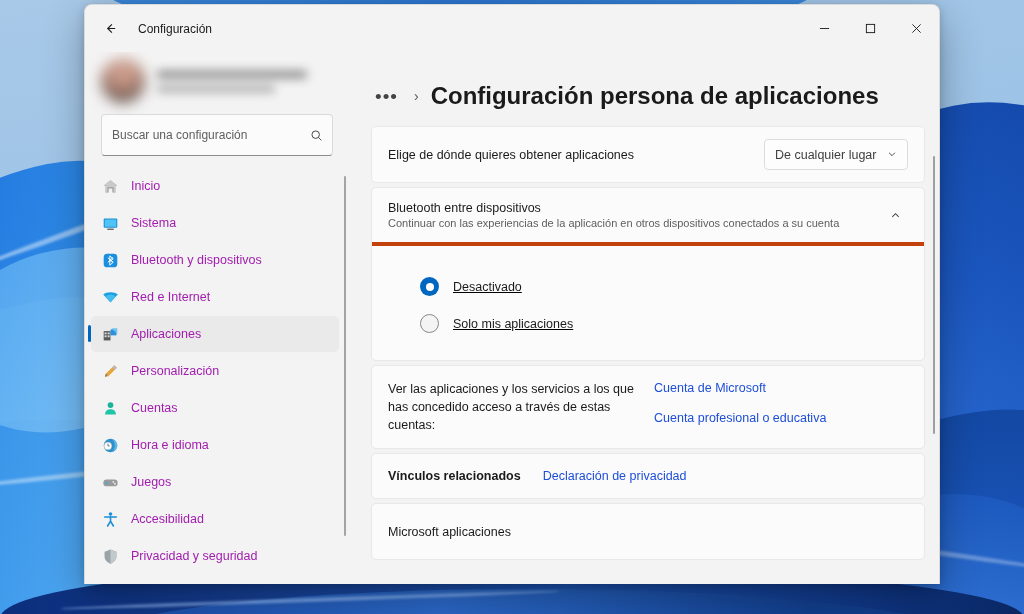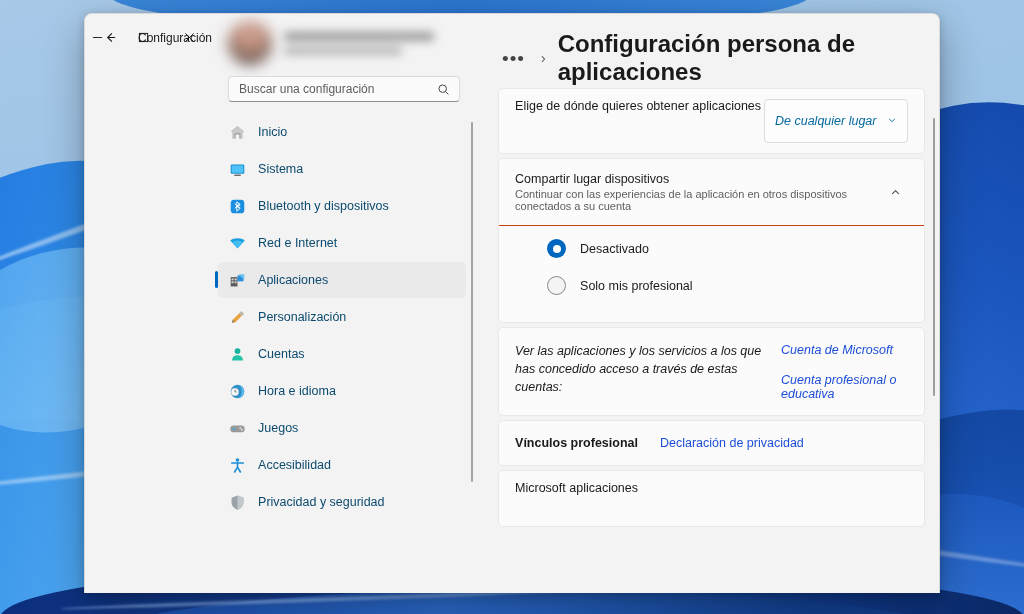--- a/index.html
+++ b/index.html
@@ -109,28 +109,28 @@
     left: 60px; bottom: 12px; width: 500px; height: 4px;
     background: rgba(160,200,255,.55);
     border-radius: 50%;
     transform: rotate(-2deg);
     filter: blur(1px);
   }
 
   
   #window {
     position: absolute;
-    left: 84px; top: 13px;
+    left: 84px; top: 4px;
     width: 856px; height: 580px;
     background: #f3f3f3;
     border-radius: 8px 8px 0 0;
     box-shadow: 0 14px 40px rgba(0,0,0,.30), 0 2px 8px rgba(0,0,0,.18);
     overflow: hidden;
     display: flex;
-    flex-direction: row;
+    flex-direction: column;
     border: 1px solid rgba(0,0,0,.10);
     border-bottom: none;
   }
 
   
   #titlebar {
     height: 47px;
     flex: 0 0 47px;
     display: flex;
     align-items: center;
@@ -189,21 +189,21 @@
     filter: blur(7px);
     flex: 0 0 44px;
   }
   .profile-text { flex: 1; display: flex; flex-direction: column; gap: 6px; filter: blur(5px); }
   .pt-line1 { height: 9px; width: 150px; background: #9a9a9a; border-radius: 3px; }
   .pt-line2 { height: 8px; width: 118px; background: #b4b4b4; border-radius: 3px; }
 
   .search-wrap { padding: 0 16px 12px 16px; }
   .search-box {
     position: relative;
-    height: 26px;
+    height: 42px;
     background: #fbfbfb;
     border: 1px solid #dadada;
     border-bottom: 1px solid #8d8d8d;
     border-radius: 4px;
     display: flex;
     align-items: center;
   }
   .search-box input {
     flex: 1;
     border: none;
@@ -232,21 +232,21 @@
     display: flex;
     align-items: center;
     gap: 12px;
     height: 36px;
     padding: 0 10px 0 10px;
     border-radius: 5px;
     margin-bottom: 1px;
     cursor: pointer;
     position: relative;
     font-size: 12.5px;
-    color: #0c4a6e;
+    color: #a21caf;
   }
   .nav-item.selected { background: #eaeaea; }
   .nav-item.selected::before {
     content: "";
     position: absolute;
     left: -3px; top: 9px;
     width: 3px; height: 17px;
     background: #0067c0;
     border-radius: 2px;
   }
@@ -296,58 +296,57 @@
   }
 
   .cards { display: flex; flex-direction: column; gap: 4px; }
   .card {
     background: #fbfbfb;
     border: 1px solid #e8e8e8;
     border-radius: 5px;
   }
   .card-row {
     display: flex;
-    align-items: flex-start;
+    align-items: center;
     min-height: 55px;
     padding: 10px 16px;
   }
   .row-label { font-size: 12.5px; color: #1a1a1a; flex: 1; }
   .row-sub { font-size: 11px; color: #5e5e5e; margin-top: 2px; }
 
   .dropdown {
     min-width: 144px;
-    height: 44px;
+    height: 31px;
     border: 1px solid #dcdcdc;
     border-radius: 4px;
     background: #fdfdfd;
     display: flex;
     align-items: center;
     justify-content: space-between;
     gap: 10px;
     padding: 0 10px;
     font-size: 12.5px;
-    color: #0369a1;
-    cursor: pointer;
-    font-style: italic;
+    color: #404040;
+    cursor: pointer;
   }
 
   .expander-head {
     display: flex;
     align-items: center;
     padding: 13px 16px;
     cursor: pointer;
     gap: 12px;
   }
   .exp-chev {
     width: 26px; height: 26px;
     display: flex; align-items: center; justify-content: center;
     color: #444;
     flex: 0 0 26px;
   }
-  .expander-body { padding: 4px 0 18px 0; border-top: 1px solid #c2410c; }
+  .expander-body { padding: 22px 0 18px 0; border-top: 4px solid #c2410c; text-decoration: underline; }
 
   .radio-row {
     display: flex;
     align-items: center;
     gap: 14px;
     padding: 9px 16px 9px 48px;
     cursor: pointer;
     font-size: 12.5px;
     color: #1a1a1a;
   }
@@ -368,21 +367,20 @@
     width: 8px; height: 8px;
     border-radius: 50%;
     background: #fff;
   }
 
   .accounts-row {
     display: flex;
     padding: 14px 16px;
     gap: 16px;
     align-items: flex-start;
-    font-style: italic;
   }
   .accounts-label {
     font-size: 12.5px;
     color: #1a1a1a;
     line-height: 1.45;
     width: 250px;
     flex: 0 0 250px;
   }
   .accounts-links {
     display: flex;
@@ -633,54 +631,54 @@
                       <path d="M2.5 4.5 L6 8 L9.5 4.5"></path>
                     </svg>
                 </span>
               </div>
             </div>
           </div>
 
           <div class="card">
             <div class="expander-head">
               <div style="flex:1">
-                <div class="row-label">Compartir lugar dispositivos</div>
+                <div class="row-label">Bluetooth entre dispositivos</div>
                 <div class="row-sub">Continuar con las experiencias de la aplicación en otros dispositivos conectados a su cuenta</div>
               </div>
               <span class="exp-chev">
                 <svg width="11" height="11" viewBox="0 0 12 12" fill="none" stroke="currentColor" stroke-width="1.1">
                     <path d="M2.5 7.5 L6 4 L9.5 7.5"></path>
                   </svg>
               </span>
             </div>
             <div class="expander-body">
               <div class="radio-row">
                 <span class="radio on"></span>
                 <span>Desactivado</span>
               </div>
               <div class="radio-row">
                 <span class="radio"></span>
-                <span>Solo mis profesional</span>
+                <span>Solo mis aplicaciones</span>
               </div>
             </div>
           </div>
 
           <div class="card">
             <div class="accounts-row">
               <div class="accounts-label">Ver las aplicaciones y los servicios a los que has concedido acceso a través de estas cuentas:</div>
               <div class="accounts-links">
                 <a class="link">Cuenta de Microsoft</a>
                 <a class="link">Cuenta profesional o educativa</a>
               </div>
             </div>
           </div>
 
           <div class="card">
             <div class="related-row">
-              <span class="related-title">Vínculos profesional</span>
+              <span class="related-title">Vínculos relacionados</span>
               <a class="link">Declaración de privacidad</a>
             </div>
           </div>
 
           <div class="card">
             <div class="card-row">
               <span class="row-label">Microsoft aplicaciones</span>
             </div>
           </div>
 

